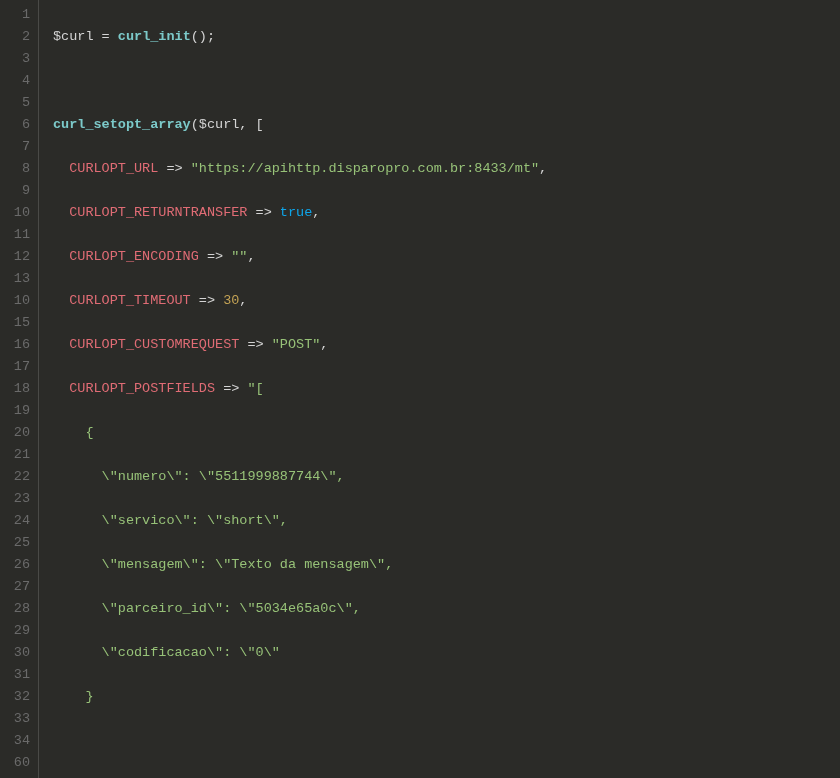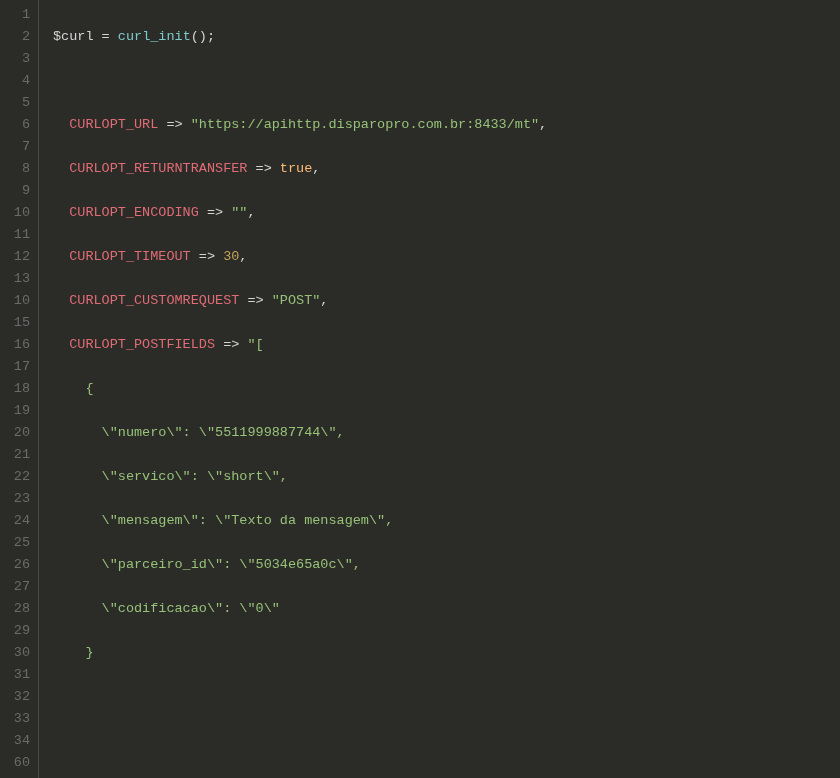--- a/index.html
+++ b/index.html
@@ -32,26 +32,26 @@
   }
   .code {
     padding: 4px 0 4px 14px;
     white-space: pre;
   }
   .code div {
     height: 22px;
   }
   .tok-var   { color: #d4d4d4; }
   .tok-punc  { color: #d4d4d4; }
-  .tok-func  { color: #7cc9c9; }   
+  .tok-func  { color: #7cc9c9; font-weight: bold; }   
   .tok-key   { color: #e06c75; text-align: right; }   
   .tok-arrow { color: #d4d4d4; }
   .tok-str   { color: #97c278; }   
   .tok-num   { color: #c4a355; }   
-  .tok-bool  { color: #fdba74; }
+  .tok-bool  { color: #0ea5e9; }
 </style>
 </head>
 <body>
 
 <div class="editor">
   <div class="gutter">
     <div>1</div>
     <div>2</div>
     <div>3</div>
     <div>4</div>
@@ -84,20 +84,21 @@
     <div>31</div>
     <div>32</div>
     <div>33</div>
     <div>34</div>
     <div>60</div>
   </div>
 
   <div class="code">
 <div><span class="tok-var">$curl</span><span class="tok-punc"> = </span><span class="tok-func">curl_init</span><span class="tok-punc">();</span></div>
 <div></div>
+<div><span class="tok-func">curl_setopt_array</span><span class="tok-punc">(</span><span class="tok-var">$curl</span><span class="tok-punc">, [</span></div>
 <div>  <span class="tok-key">CURLOPT_URL</span><span class="tok-arrow"> =&gt; </span><span class="tok-str">"https://apihttp.disparopro.com.br:8433/mt"</span><span class="tok-punc">,</span></div>
 <div>  <span class="tok-key">CURLOPT_RETURNTRANSFER</span><span class="tok-arrow"> =&gt; </span><span class="tok-bool">true</span><span class="tok-punc">,</span></div>
 <div>  <span class="tok-key">CURLOPT_ENCODING</span><span class="tok-arrow"> =&gt; </span><span class="tok-str">""</span><span class="tok-punc">,</span></div>
 <div>  <span class="tok-key">CURLOPT_TIMEOUT</span><span class="tok-arrow"> =&gt; </span><span class="tok-num">30</span><span class="tok-punc">,</span></div>
 <div>  <span class="tok-key">CURLOPT_CUSTOMREQUEST</span><span class="tok-arrow"> =&gt; </span><span class="tok-str">"POST"</span><span class="tok-punc">,</span></div>
 <div>  <span class="tok-key">CURLOPT_POSTFIELDS</span><span class="tok-arrow"> =&gt; </span><span class="tok-str">"[</span></div>
 <div><span class="tok-str">    {</span></div>
 <div><span class="tok-str">      \"numero\": \"5511999887744\",</span></div>
 <div><span class="tok-str">      \"servico\": \"short\",</span></div>
 <div><span class="tok-str">      \"mensagem\": \"Texto da mensagem\",</span></div>

